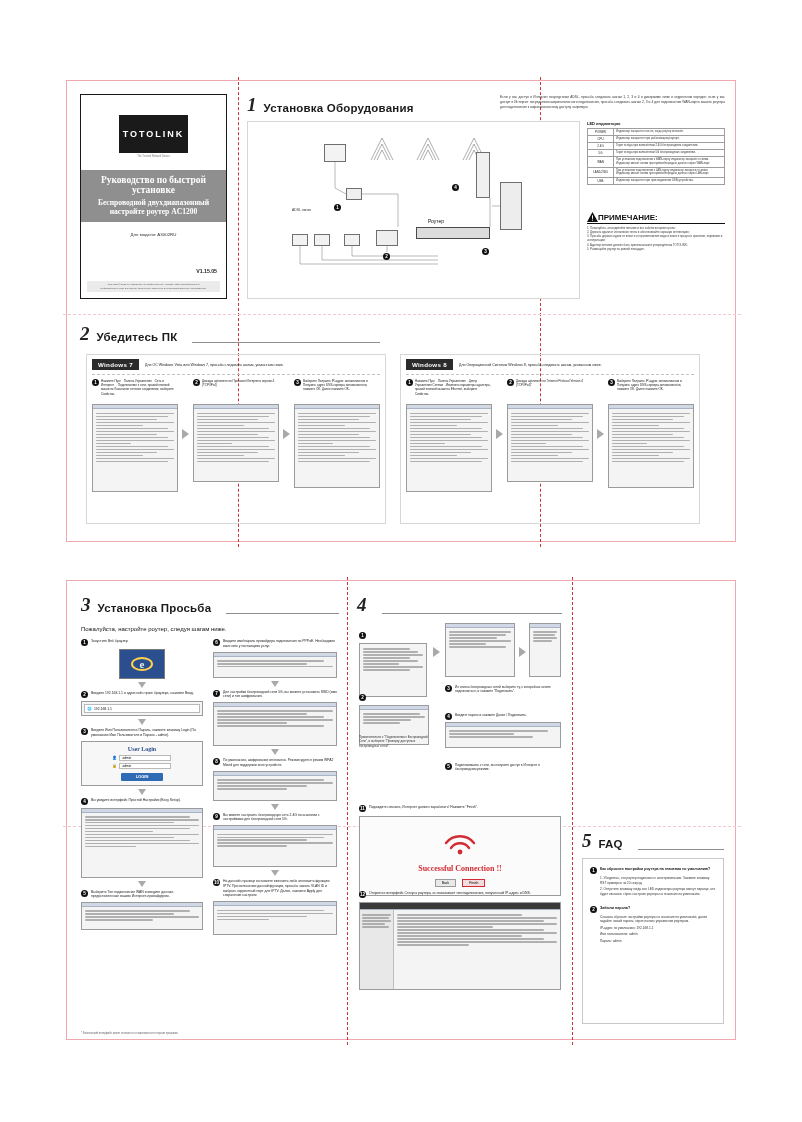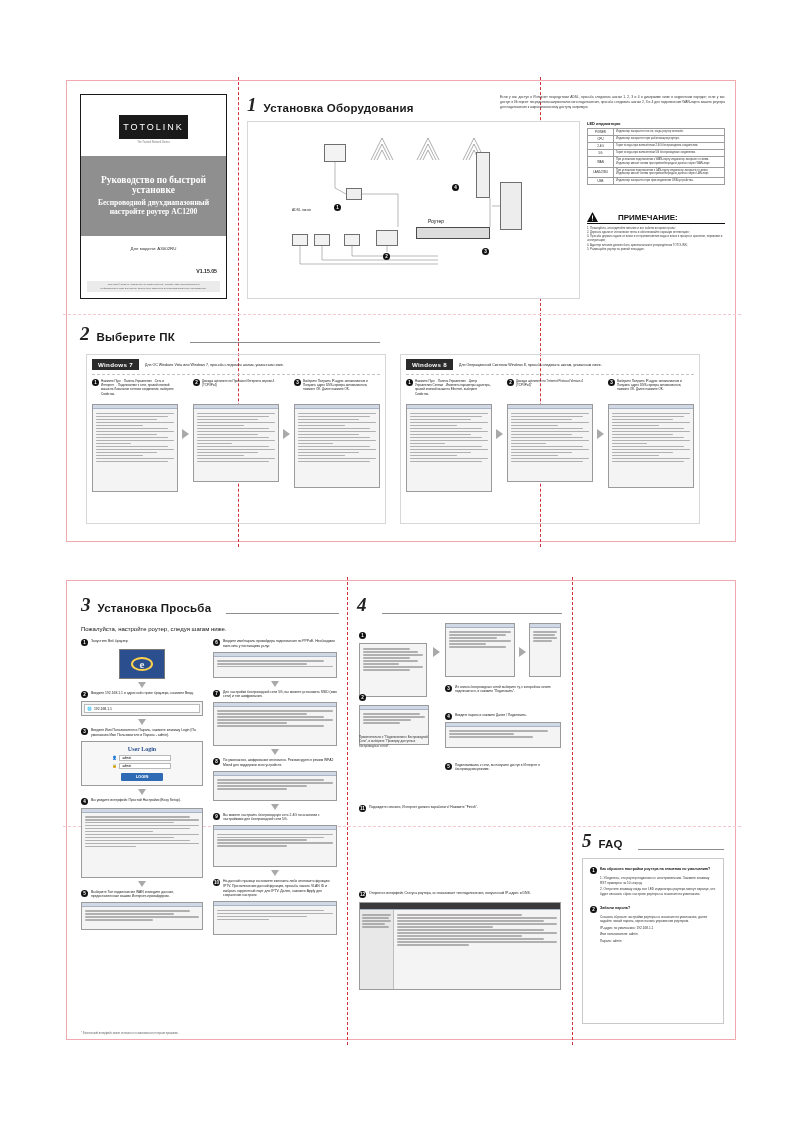--- a/index.html
+++ b/index.html
@@ -63,25 +63,25 @@
 
 <div class="page" style="left:66px; top:80px; width:670px; height:462px; border:1px solid #f0a9ae;">
 
   <div class="cutline-v" style="left:171px; top:-4px; height:470px;"></div>
   <div class="cutline-v" style="left:473px; top:-4px; height:470px;"></div>
   <div class="cutline-h cutline-pale" style="left:-4px; top:233px; width:678px;"></div>
 
   <div style="position:absolute; left:13px; top:13px; width:147px; height:205px; border:1px solid #1a1a1a; background:#fff;">
 
     <div style="margin-top:20px; text-align:center;">
-      <span style="display:inline-block; background:#1a1a1a; color:#fff; font-weight:400; font-size:9px; letter-spacing:2px; padding:7px 4px;">TOTOLINK</span>
+      <span style="display:inline-block; background:#1a1a1a; color:#fff; font-weight:700; font-size:9px; letter-spacing:2px; padding:14px 4px;">TOTOLINK</span>
     </div>
     <div style="text-align:center; font-size:2.6px; color:#777; margin-top:1.5px;">The Trusted Network Device</div>
 
-    <div style="margin-top:12px; background:#8f8f8f; color:#fff; padding:19px 6px; text-align:center;">
+    <div style="margin-top:12px; background:#8f8f8f; color:#fff; padding:5px 6px; text-align:center;">
       <div style="font-family:'Liberation Serif',serif; font-weight:700; font-size:9.5px; line-height:1.15;">Руководство по быстрой установке</div>
       <div style="font-family:'Liberation Serif',serif; font-weight:700; font-size:7.6px; line-height:1.2; margin-top:2px;">Беспроводной двухдиапазонный настройте роутер AC1200</div>
     </div>
 
     <div style="text-align:center; font-size:4.4px; color:#333; margin-top:10px;">Для модели: A3002RU</div>
 
     <div style="position:absolute; right:9px; bottom:24px; font-size:5.2px; font-weight:700; color:#222;">V1.15.05</div>
 
     <div style="position:absolute; left:6px; right:6px; bottom:6px; background:#ebebeb; padding:2px 3px; text-align:center;">
       <div style="font-size:2.5px; color:#555;">Copyright ©2015 by TOTOLINK all rights reserved. Website: http://www.totolink.net</div>
@@ -185,21 +185,21 @@
             </tr>
             <tr>
               <td style="width: 26px; border: 1px solid rgb(158, 158, 158); font-size: 2.9px; padding: 1px 2px; color: rgb(34, 34, 34); text-align: center;">USB</td>
               <td style="border: 1px solid rgb(158, 158, 158); font-size: 2.8px; padding: 1px 2px; color: rgb(58, 58, 58); line-height: 1.35;">Индикатор загорается при присоединении USB-устройства.</td>
             </tr>
           </tbody>
       </table>
     </div>
 
     <div style="position:absolute; left:340px; top:117px; width:138px;">
-      <div style="display:flex; align-items:center; gap:20px; border-bottom:1.2px solid #111; padding-bottom:1px;">
+      <div style="display:flex; align-items:center; gap:0; border-bottom:1.2px solid #111; padding-bottom:1px;">
         <svg width="11" height="10" viewBox="0 0 11 10">
           <path d="M5.5,0 L11,10 L0,10 Z" fill="#111"></path>
           <rect x="5" y="3.4" width="1" height="3.4" fill="#fff"></rect>
           <rect x="5" y="7.6" width="1" height="1" fill="#fff"></rect>
         </svg>
         <span style="font-size:8px; font-weight:700; color:#111;">ПРИМЕЧАНИЕ:</span>
       </div>
       <div style="margin-top:2.5px;">
           <div style="font-size: 2.8px; line-height: 1.4; color: rgb(58, 58, 58); margin-bottom: 0.5px;">1. Пожалуйста, отсоединяйте питание и все кабели во время грозы;</div>
           <div style="font-size: 2.8px; line-height: 1.4; color: rgb(58, 58, 58); margin-bottom: 0.5px;">2. Держать вдали от источников тепла и обеспечивайте хорошую вентиляцию;</div>
@@ -207,21 +207,21 @@
           <div style="font-size: 2.8px; line-height: 1.4; color: rgb(58, 58, 58); margin-bottom: 0.5px;">4. Адаптер питания должен быть оригинальным и утверждённым TOTOLINK;</div>
           <div style="font-size: 2.8px; line-height: 1.4; color: rgb(58, 58, 58); margin-bottom: 0.5px;">5. Размещайте роутер на ровной площадке.</div>
         </div>
     </div>
   </div>
 
   <div style="position:absolute; left:13px; top:243px; width:645px; height:205px;">
 
     <div class="sec-head" style="width:300px;">
       <span class="sec-num" style="font-size:19px;">2</span>
-      <span class="sec-title" style="font-size:11.5px;">Выберите ПК</span>
+      <span class="sec-title" style="font-size:11.5px;">Убедитесь ПК</span>
       <span class="sec-rule"></span>
     </div>
 
     <div style="position:absolute; left:6px; top:30px; width:300px; height:170px; border:1px solid #d7d7d7;">
       <div style="display:flex; align-items:center; gap:6px; padding:4px 5px;">
         <span class="winbadge">Windows 7</span>
         <span style="font-size:3.6px; color:#222;">Для ОС Windows Vista или Windows 7, просьба следовать шагам, указанным ниже.</span>
       </div>
       <div style="border-top:1px dashed #c4c4c4; margin:0 5px;"></div>
       <div style="display:flex; gap:4px; padding:4px 5px; align-items:flex-start;">
@@ -708,20 +708,34 @@
         <span class="step-dot">5</span>
         <span style="font-size:3.2px; color:#222; line-height:1.4;">Подключившись к сети, вы получите доступ в Интернет в беспроводном режиме.</span>
       </div>
     </div>
 
     <div style="position:absolute; left:2px; top:210px; width:202px;">
       <div style="display:flex; gap:3px; align-items:flex-start;">
         <span class="step-dot">11</span>
         <span style="font-size:3.4px; color:#222; line-height:1.4;">Подождите немного, Интернет должен заработать! Нажмите "Finish".</span>
       </div>
+      <div style="margin-top:4px; border:1px solid #9b9b9b; background:#fbfbfb; padding:8px 4px; text-align:center;">
+        <svg width="44" height="30" viewBox="0 0 44 30">
+          <g fill="none" stroke="#d32b33" stroke-width="2.4" stroke-linecap="round">
+            <path d="M8,18 A18,18 0 0 1 36,18"></path>
+            <path d="M13,23 A11,11 0 0 1 31,23"></path>
+          </g>
+          <circle cx="22" cy="27" r="2.4" fill="#d32b33"></circle>
+        </svg>
+        <div style="margin-top:5px; font-size:8px; font-weight:700; color:#d32b33; font-family:'Liberation Serif',serif;">Successful Connection !!</div>
+        <div style="margin-top:6px; display:flex; gap:6px; justify-content:center;">
+          <span style="font-size:3.4px; border:1px solid #9b9b9b; background:#e9e9e9; padding:1px 6px;">Back</span>
+          <span style="font-size:3.4px; border:1px solid #d32b33; background:#f3dcdd; padding:1px 6px;">Finish</span>
+        </div>
+      </div>
     </div>
 
     <div style="position:absolute; left:2px; top:296px; width:202px;">
       <div style="display:flex; gap:3px; align-items:flex-start;">
         <span class="step-dot">12</span>
         <span style="font-size:3.4px; color:#222; line-height:1.4;">Откроется интерфейс Статуса роутера, он показывает тип подключения, полученный IP-адрес и DNS.</span>
       </div>
       <div class="winshot" style="margin-top:4px; height:88px;">
         <div class="tb" style="height:7px; background:#3a3a3a;"></div>
         <div style="display:flex; height:81px;">

